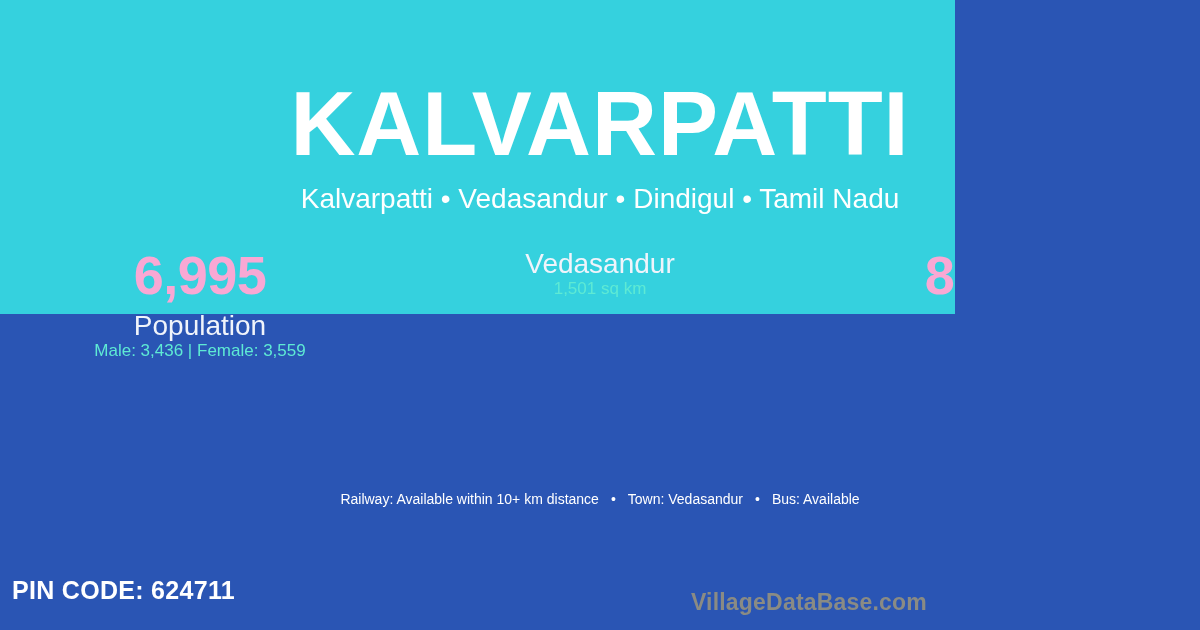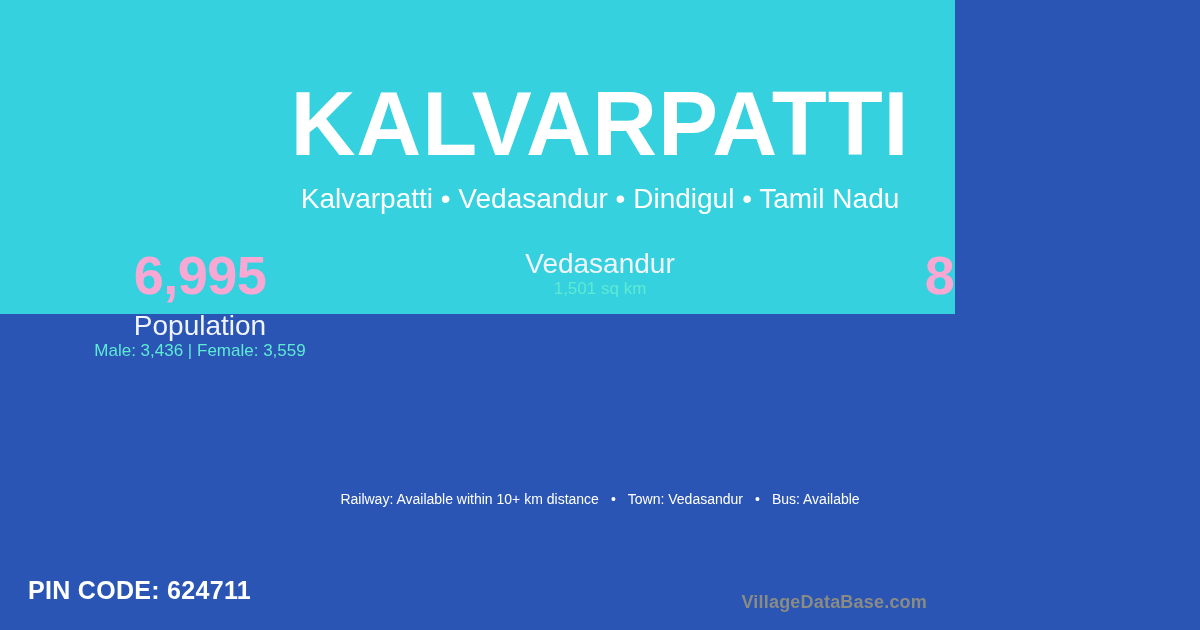--- a/index.html
+++ b/index.html
@@ -110,33 +110,33 @@
 
   .amenities .sep {
     display:inline-block;
     padding:0 12px;
     color:#ffffff;
   }
 
   
   .pin {
     position:absolute;
-    left:28px; top:575px;
+    left:12px; top:575px;
     font-size:25px;
     line-height:30px;
     font-weight:bold;
     color:#ffffff;
     letter-spacing:0.3px;
     white-space:nowrap;
   }
 
   .brand {
     position:absolute;
     right:28px; top:588px;
-    font-size:18px;
+    font-size:23px;
     line-height:28px;
     font-weight:bold;
     color:#8a8b84;
     letter-spacing:0.2px;
     white-space:nowrap;
   }
 </style>
 </head>
 <body>
 

